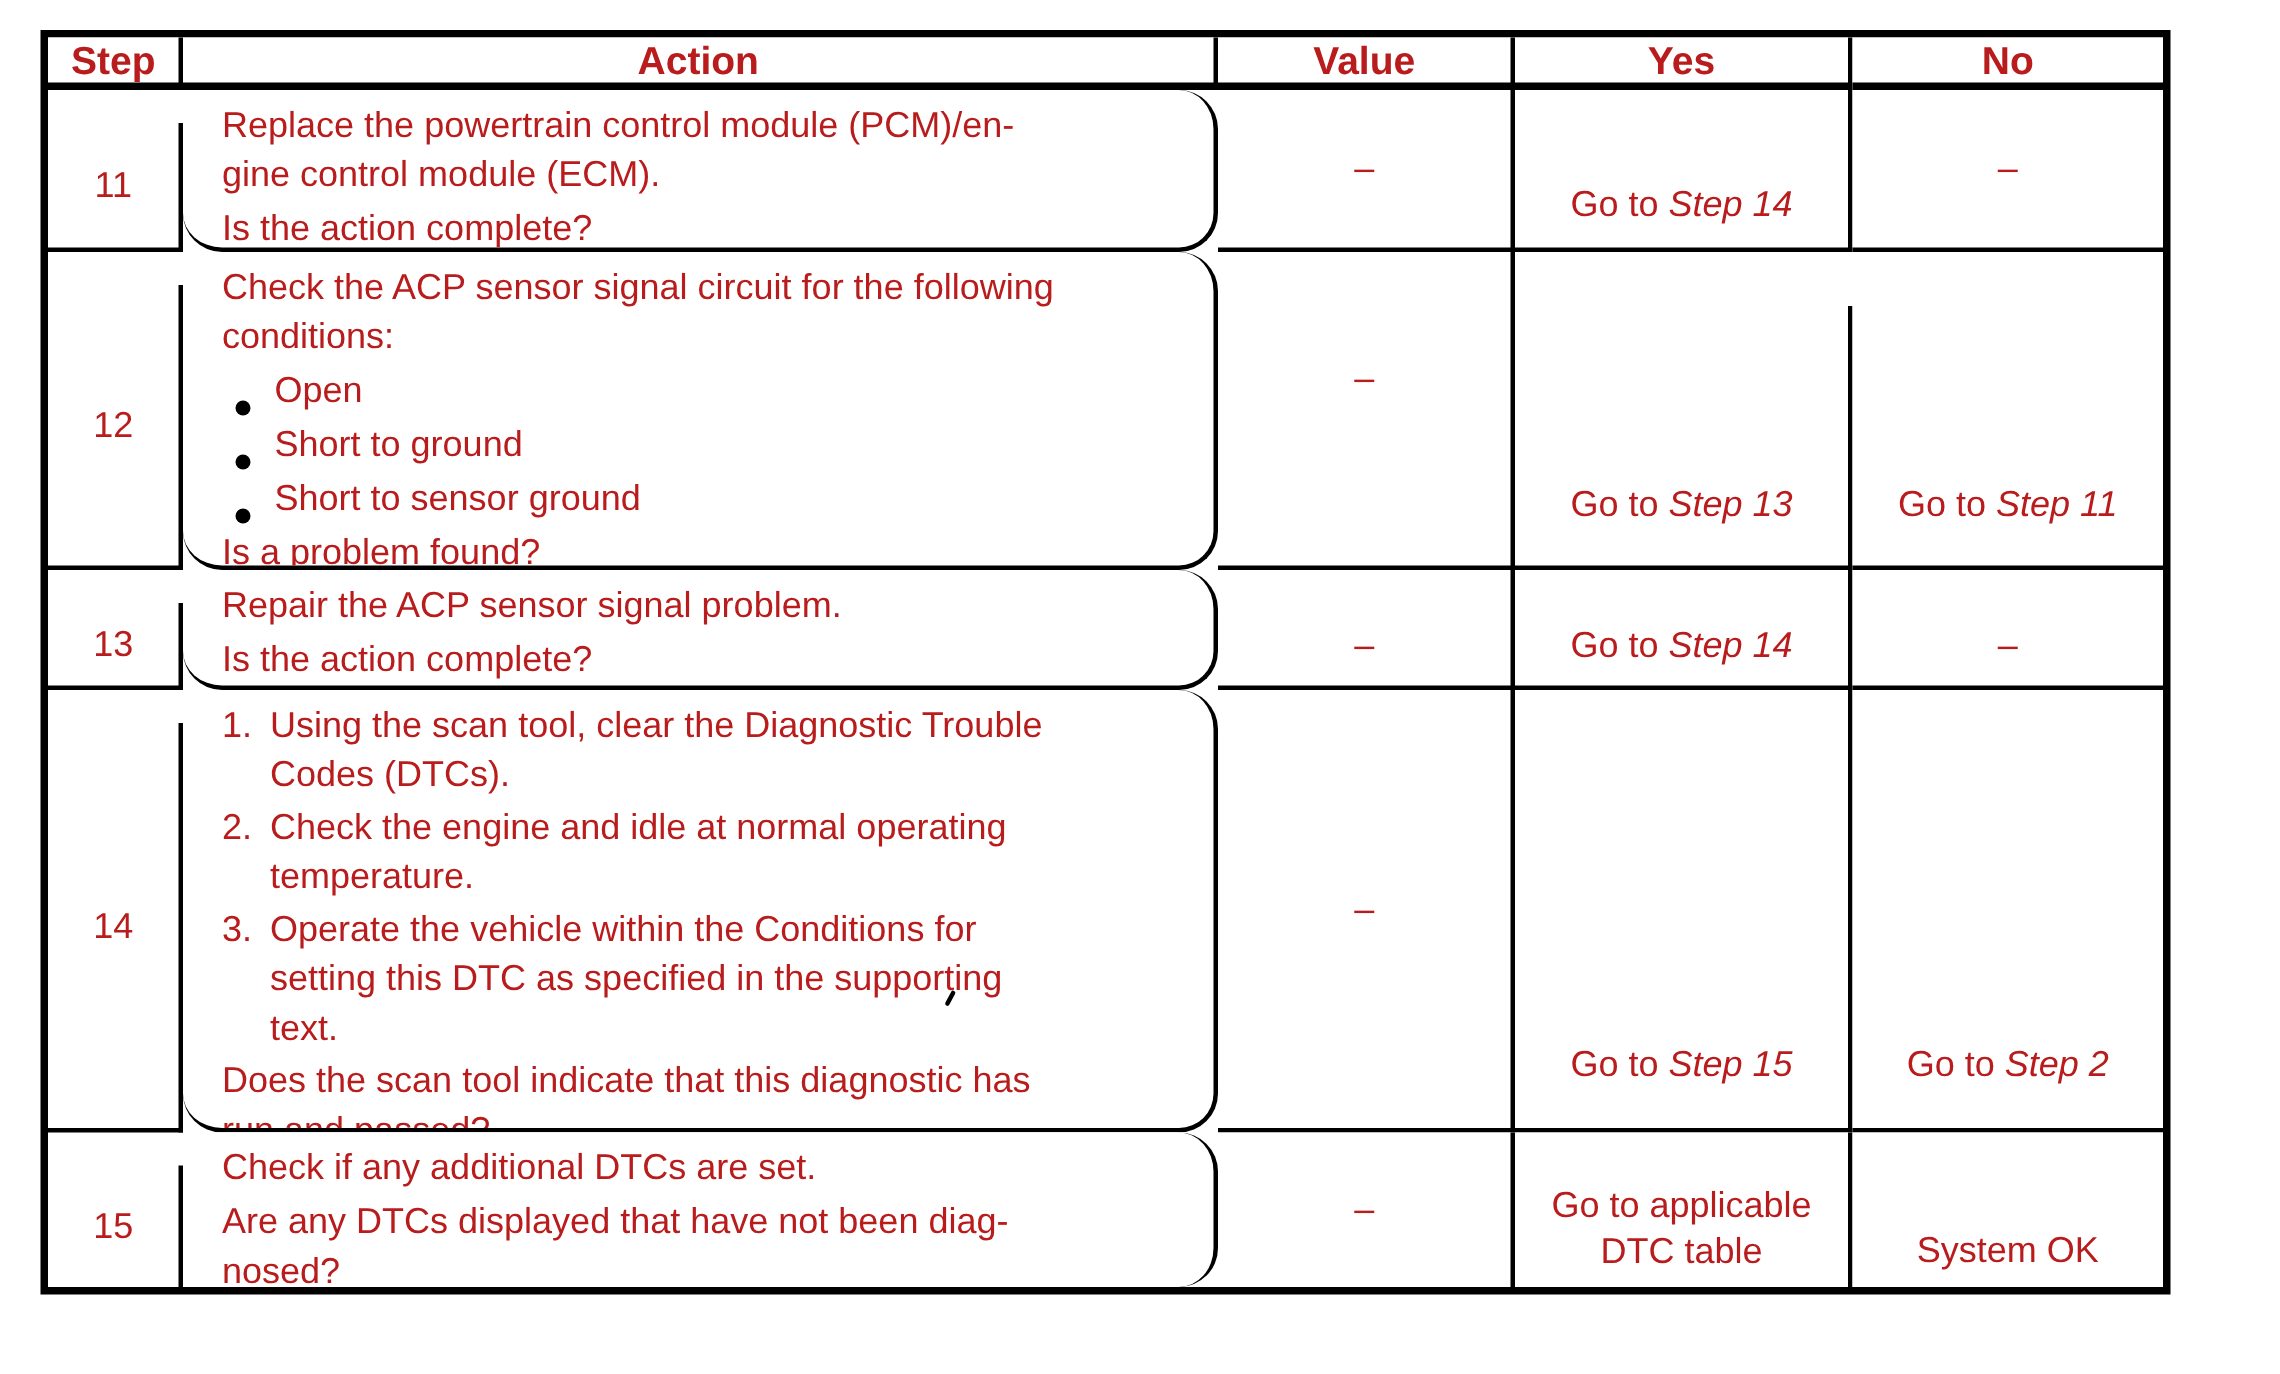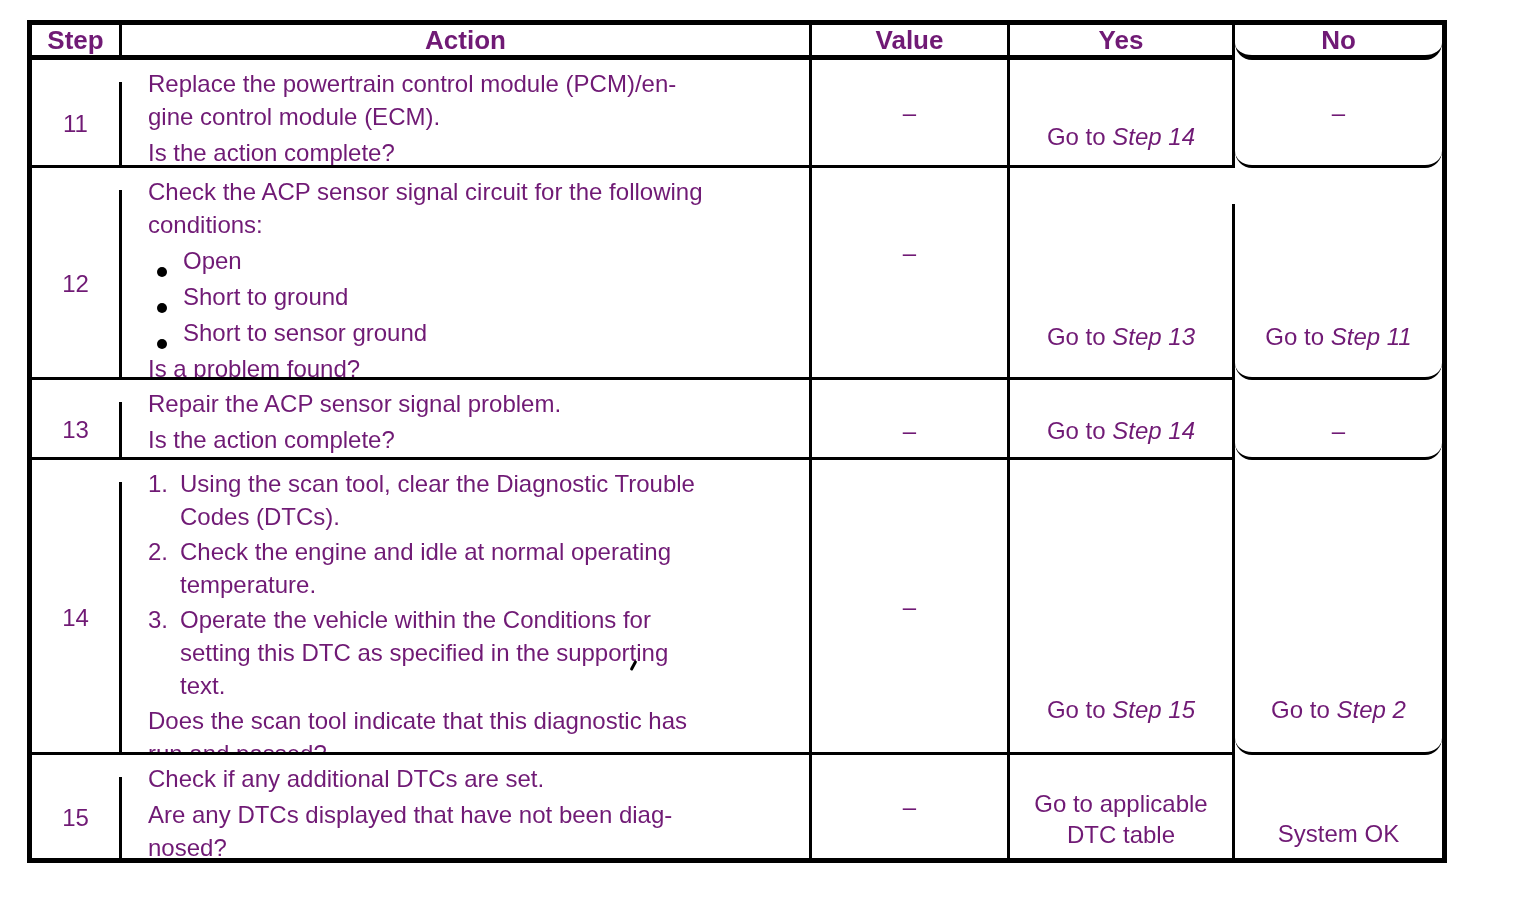--- a/index.html
+++ b/index.html
@@ -2,21 +2,21 @@
 <html><head>
 <meta charset="utf-8">
 <style>
   * { box-sizing: border-box; }
   html, body { margin: 0; padding: 0; background: #ffffff; }
   .page {
     position: relative;
     width: 1520px;
     height: 916px;
     background: #ffffff;
-    color: #701a75;
+    color: #b91c1c;
     font-family: "Liberation Sans", sans-serif;
     font-size: 24px;
     line-height: 33px;
     overflow: hidden;
   }
   .dtc-table {
     position: absolute;
     left: 27px;
     top: 20px;
     width: 1420px;
@@ -26,38 +26,38 @@
     display: grid;
     grid-template-columns: 90px 690px 198px 225px 1fr;
     grid-template-rows: 35px 108px 212px 80px 295px 1fr;
   }
   .cell {
     border-right: 3px solid #000;
     border-bottom: 3px solid #000;
     overflow: hidden;
     background: #fff;
   }
-  .last-col { border-right: 0; border-radius: 17px; }
+  .last-col { border-right: 0; }
   .last-row { border-bottom: 0; }
   .hcell {
     display: flex;
     align-items: center;
     justify-content: center;
     font-weight: bold;
     font-size: 26px;
     line-height: 1;
     border-bottom: 5px solid #000;
   }
   .step-cell {
     display: flex;
     align-items: center;
     justify-content: center;
     margin-top: 22px;
   }
-  .action-cell { padding: 7px 8px 14px 26px; }
+  .action-cell { padding: 7px 8px 14px 26px; border-radius: 26px; }
   .pre { white-space: pre; margin: 0; }
   p.pre { margin: 0 0 3px 0; }
   .q { margin-top: 4px; }
   .bullet-item { display: flex; align-items: flex-end; margin: 3px 0; }
   .bullet-dot {
     flex: none;
     width: 10px; height: 10px;
     border-radius: 50%;
     background: #000;
     margin: 11px 0 0 9px;

